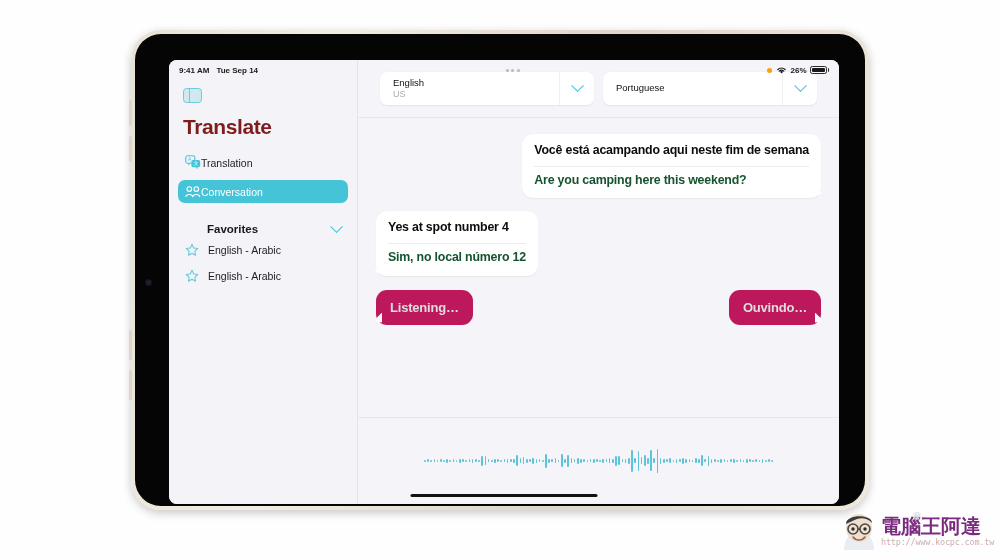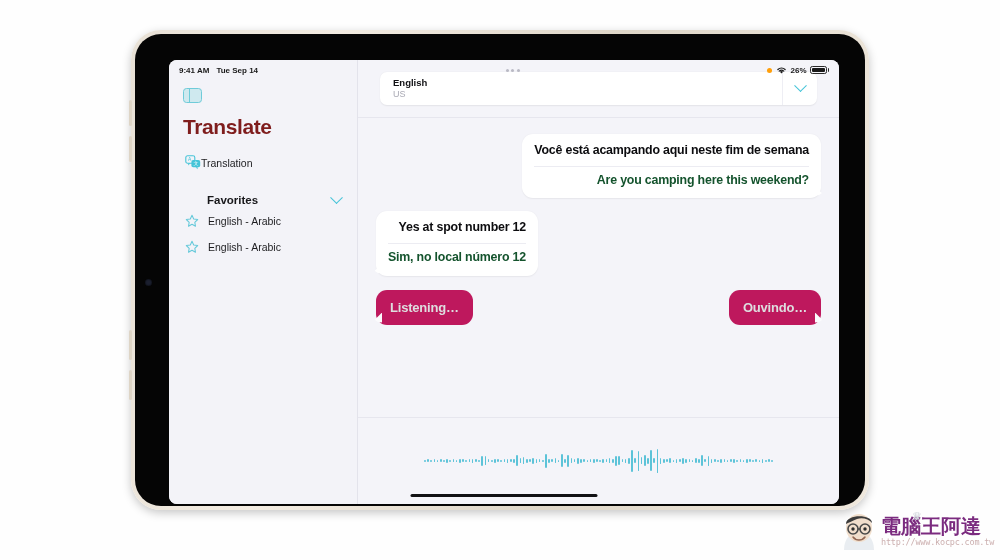--- a/index.html
+++ b/index.html
@@ -226,40 +226,40 @@
     height: 33px;
     background: #ffffff;
     border-radius: 7px;
     display: flex;
     align-items: center;
     box-shadow: 0 0.5px 1.5px rgba(0,0,0,0.07);
     cursor: pointer;
     overflow: hidden;
   }
   .lang-text { flex: 1; padding-left: 13px; line-height: 1.12; }
-  .lang-name { font-size: 9.5px; font-weight: bold; color: #111114; }
+  .lang-name { font-size: 9.5px; font-weight: normal; color: #111114; }
   .lang-sub { font-size: 9px; color: #a9a9b4; }
   .lang-chev-wrap {
     width: 34px;
     height: 100%;
     border-left: 1px solid #eeeef4;
     display: flex;
     align-items: center;
     justify-content: center;
   }
 
   
   #convo {
     height: 300px;
     position: relative;
     padding: 16px 18px 0 18px;
     box-sizing: border-box;
     border-bottom: 1px solid #e6e6ee;
   }
-  .row { display: flex; margin-bottom: 13px; text-align: right; }
+  .row { display: flex; margin-bottom: 13px; }
   .row.right { justify-content: flex-end; }
   .row.left { justify-content: flex-start; }
 
   .bubble {
     background: #ffffff;
     border-radius: 11px;
     padding: 9px 12px 10px 12px;
     box-shadow: 0 0.5px 1.5px rgba(0,0,0,0.06);
     position: relative;
     max-width: 276px;
@@ -456,20 +456,31 @@
                 <path d="M3.2 8.2 L3.2 10.4 L5.3 8.2 Z" fill="#45c4d8"></path>
                 <text x="3.1" y="6.3" font-size="5" font-family="'Liberation Sans',sans-serif" fill="#45c4d8">A</text>
                 <rect x="6.4" y="5.0" width="8.8" height="7.2" rx="1.8" fill="#45c4d8"></rect>
                 <path d="M12.6 12.2 L12.6 14.3 L10.6 12.2 Z" fill="#45c4d8"></path>
                 <text x="8.6" y="10.4" font-size="5" font-family="'Liberation Sans',sans-serif" fill="#ffffff">文</text>
               </svg>
             </span>
             <span>Translation</span>
           </div>
 
+          <div class="nav-item" id="nav-conversation">
+            <span class="nav-ico">
+              <svg width="16" height="15" viewBox="0 0 16 15">
+                <circle cx="4.3" cy="5.1" r="2.3" fill="none" stroke="#ffffff" stroke-width="1.1"></circle>
+                <circle cx="11.3" cy="5.1" r="2.3" fill="none" stroke="#ffffff" stroke-width="1.1"></circle>
+                <path d="M0.9 12.6 C0.9 9.8 7.7 9.8 7.7 12.6" fill="none" stroke="#ffffff" stroke-width="1.1" stroke-linecap="round"></path>
+                <path d="M7.9 12.6 C7.9 9.8 14.7 9.8 14.7 12.6" fill="none" stroke="#ffffff" stroke-width="1.1" stroke-linecap="round"></path>
+              </svg>
+            </span>
+            <span>Conversation</span>
+          </div>
 
           <div id="section-favorites">
             <span>Favorites</span>
             <span class="chev"></span>
           </div>
 
 
           <div class="fav-item">
             <span class="star-ico">
               <svg width="14" height="14" viewBox="0 0 14 14">
@@ -497,36 +508,44 @@
             <div class="lang-pill">
               <div class="lang-text">
                 <div class="lang-name">English</div>
                 <div class="lang-sub">US</div>
               </div>
               <div class="lang-chev-wrap">
                 <span class="chev"></span>
               </div>
             </div>
 
+            <div class="lang-pill">
+              <div class="lang-text">
+                <div class="lang-name">Portuguese</div>
+              </div>
+              <div class="lang-chev-wrap">
+                <span class="chev"></span>
+              </div>
+            </div>
 
           </div>
 
           <div id="convo">
 
             <div class="row right">
               <div class="bubble tail-r">
                 <div class="src">Você está acampando aqui neste fim de semana</div>
                 <div class="rule"></div>
                 <div class="tgt">Are you camping here this weekend?</div>
               </div>
             </div>
 
             <div class="row left">
               <div class="bubble tail-l">
-                <div class="src">Yes at spot number 12</div>
+                <div class="src">Yes at spot number 4</div>
                 <div class="rule"></div>
                 <div class="tgt">Sim, no local número 12</div>
               </div>
             </div>
 
             <div id="ghost-row">
               <div class="bubble ghost tail-l">
                 <div class="ph">Listening…</div>
               </div>
               <div class="bubble ghost tail-r">

